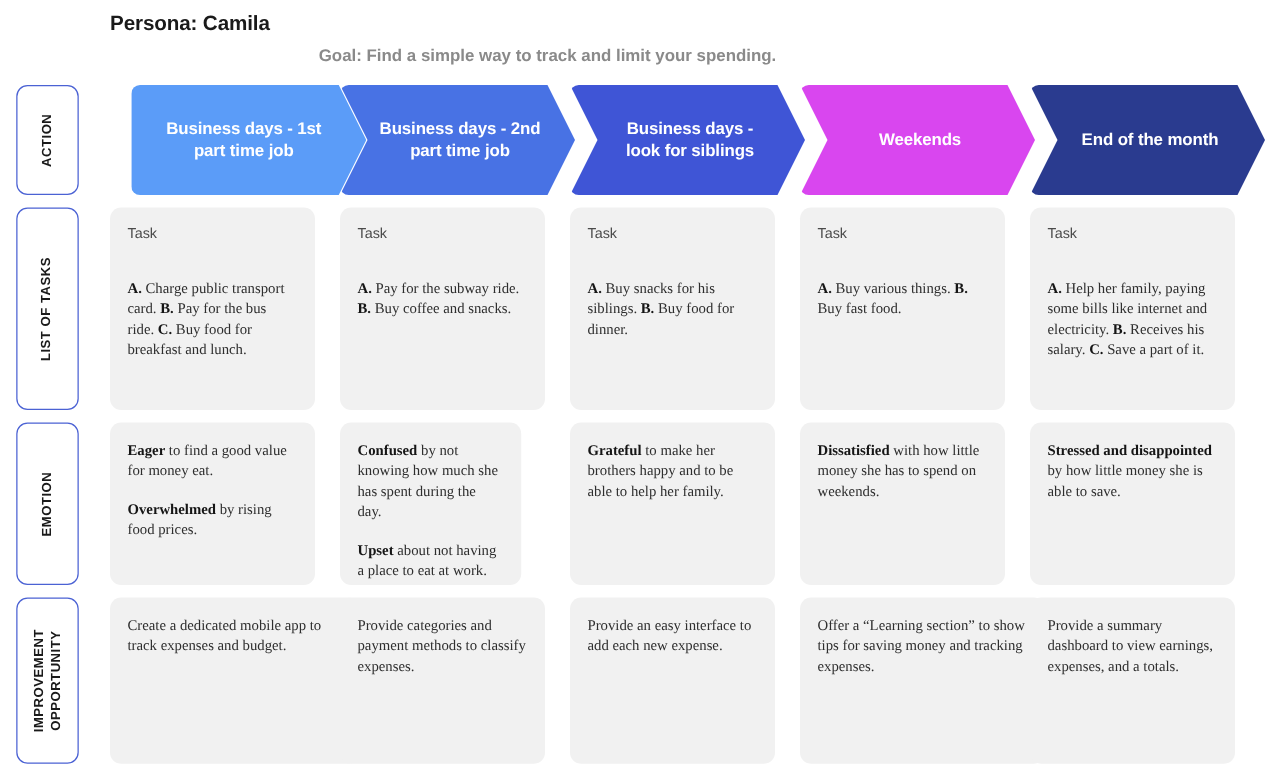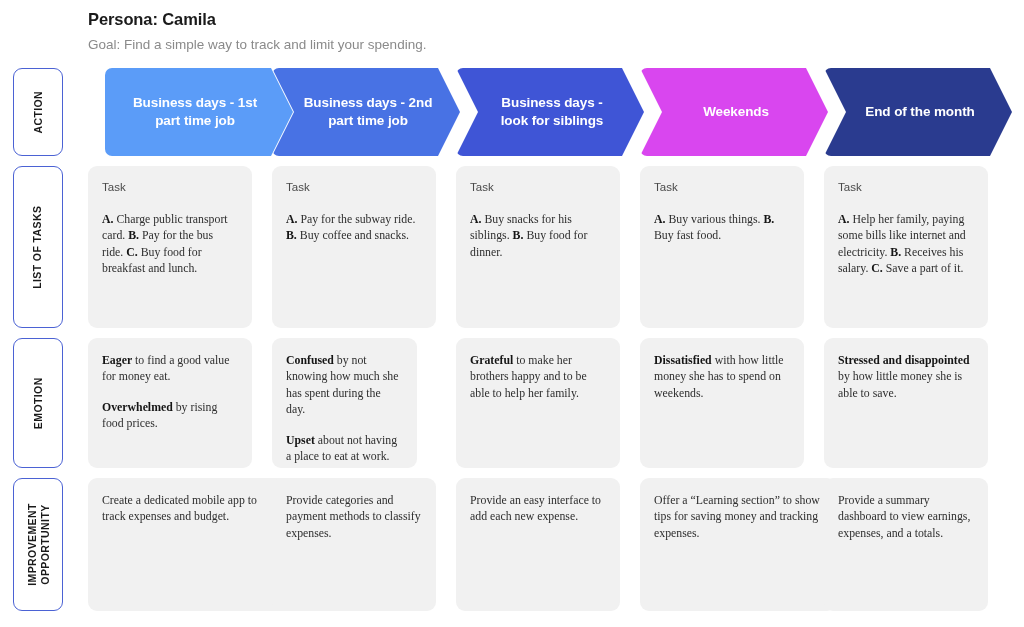--- a/index.html
+++ b/index.html
@@ -28,24 +28,25 @@
   }
   .persona-title {
     font-size: 16.5px;
     font-weight: bold;
     color: #1a1a1a;
     letter-spacing: -0.1px;
     line-height: 22px;
   }
   .persona-goal {
     font-size: 13.5px;
-    font-weight: normal;
+    font-weight: bold;
     color: #8a8a8a;
     line-height: 20px;
     margin-top: 5px;
+    text-align: center;
   }
 
   
   .row-label {
     position: absolute;
     left: 13px;
     width: 50px;
     border: 1.6px solid #4b62d4;
     border-radius: 9px;
     background: #ffffff;
@@ -109,21 +110,21 @@
     position: absolute;
     background: #f1f1f1;
     border-radius: 9px;
     padding: 14px 15px 12px 14px;
     overflow: hidden;
   }
   .card-heading {
     font-size: 11.5px;
     color: #4a4a4a;
     line-height: 15px;
-    margin-bottom: 16px;
+    margin-bottom: 27px;
   }
   .card-body {
     font-size: 11.8px;
     color: #2e2e2e;
     line-height: 16.4px;
     font-family: Liberation Serif, serif;
   }
   .card-body b { font-weight: bold; color: #151515; }
   .card-body .para { margin-bottom: 14px; }
   .card-body .para:last-child { margin-bottom: 0; }

